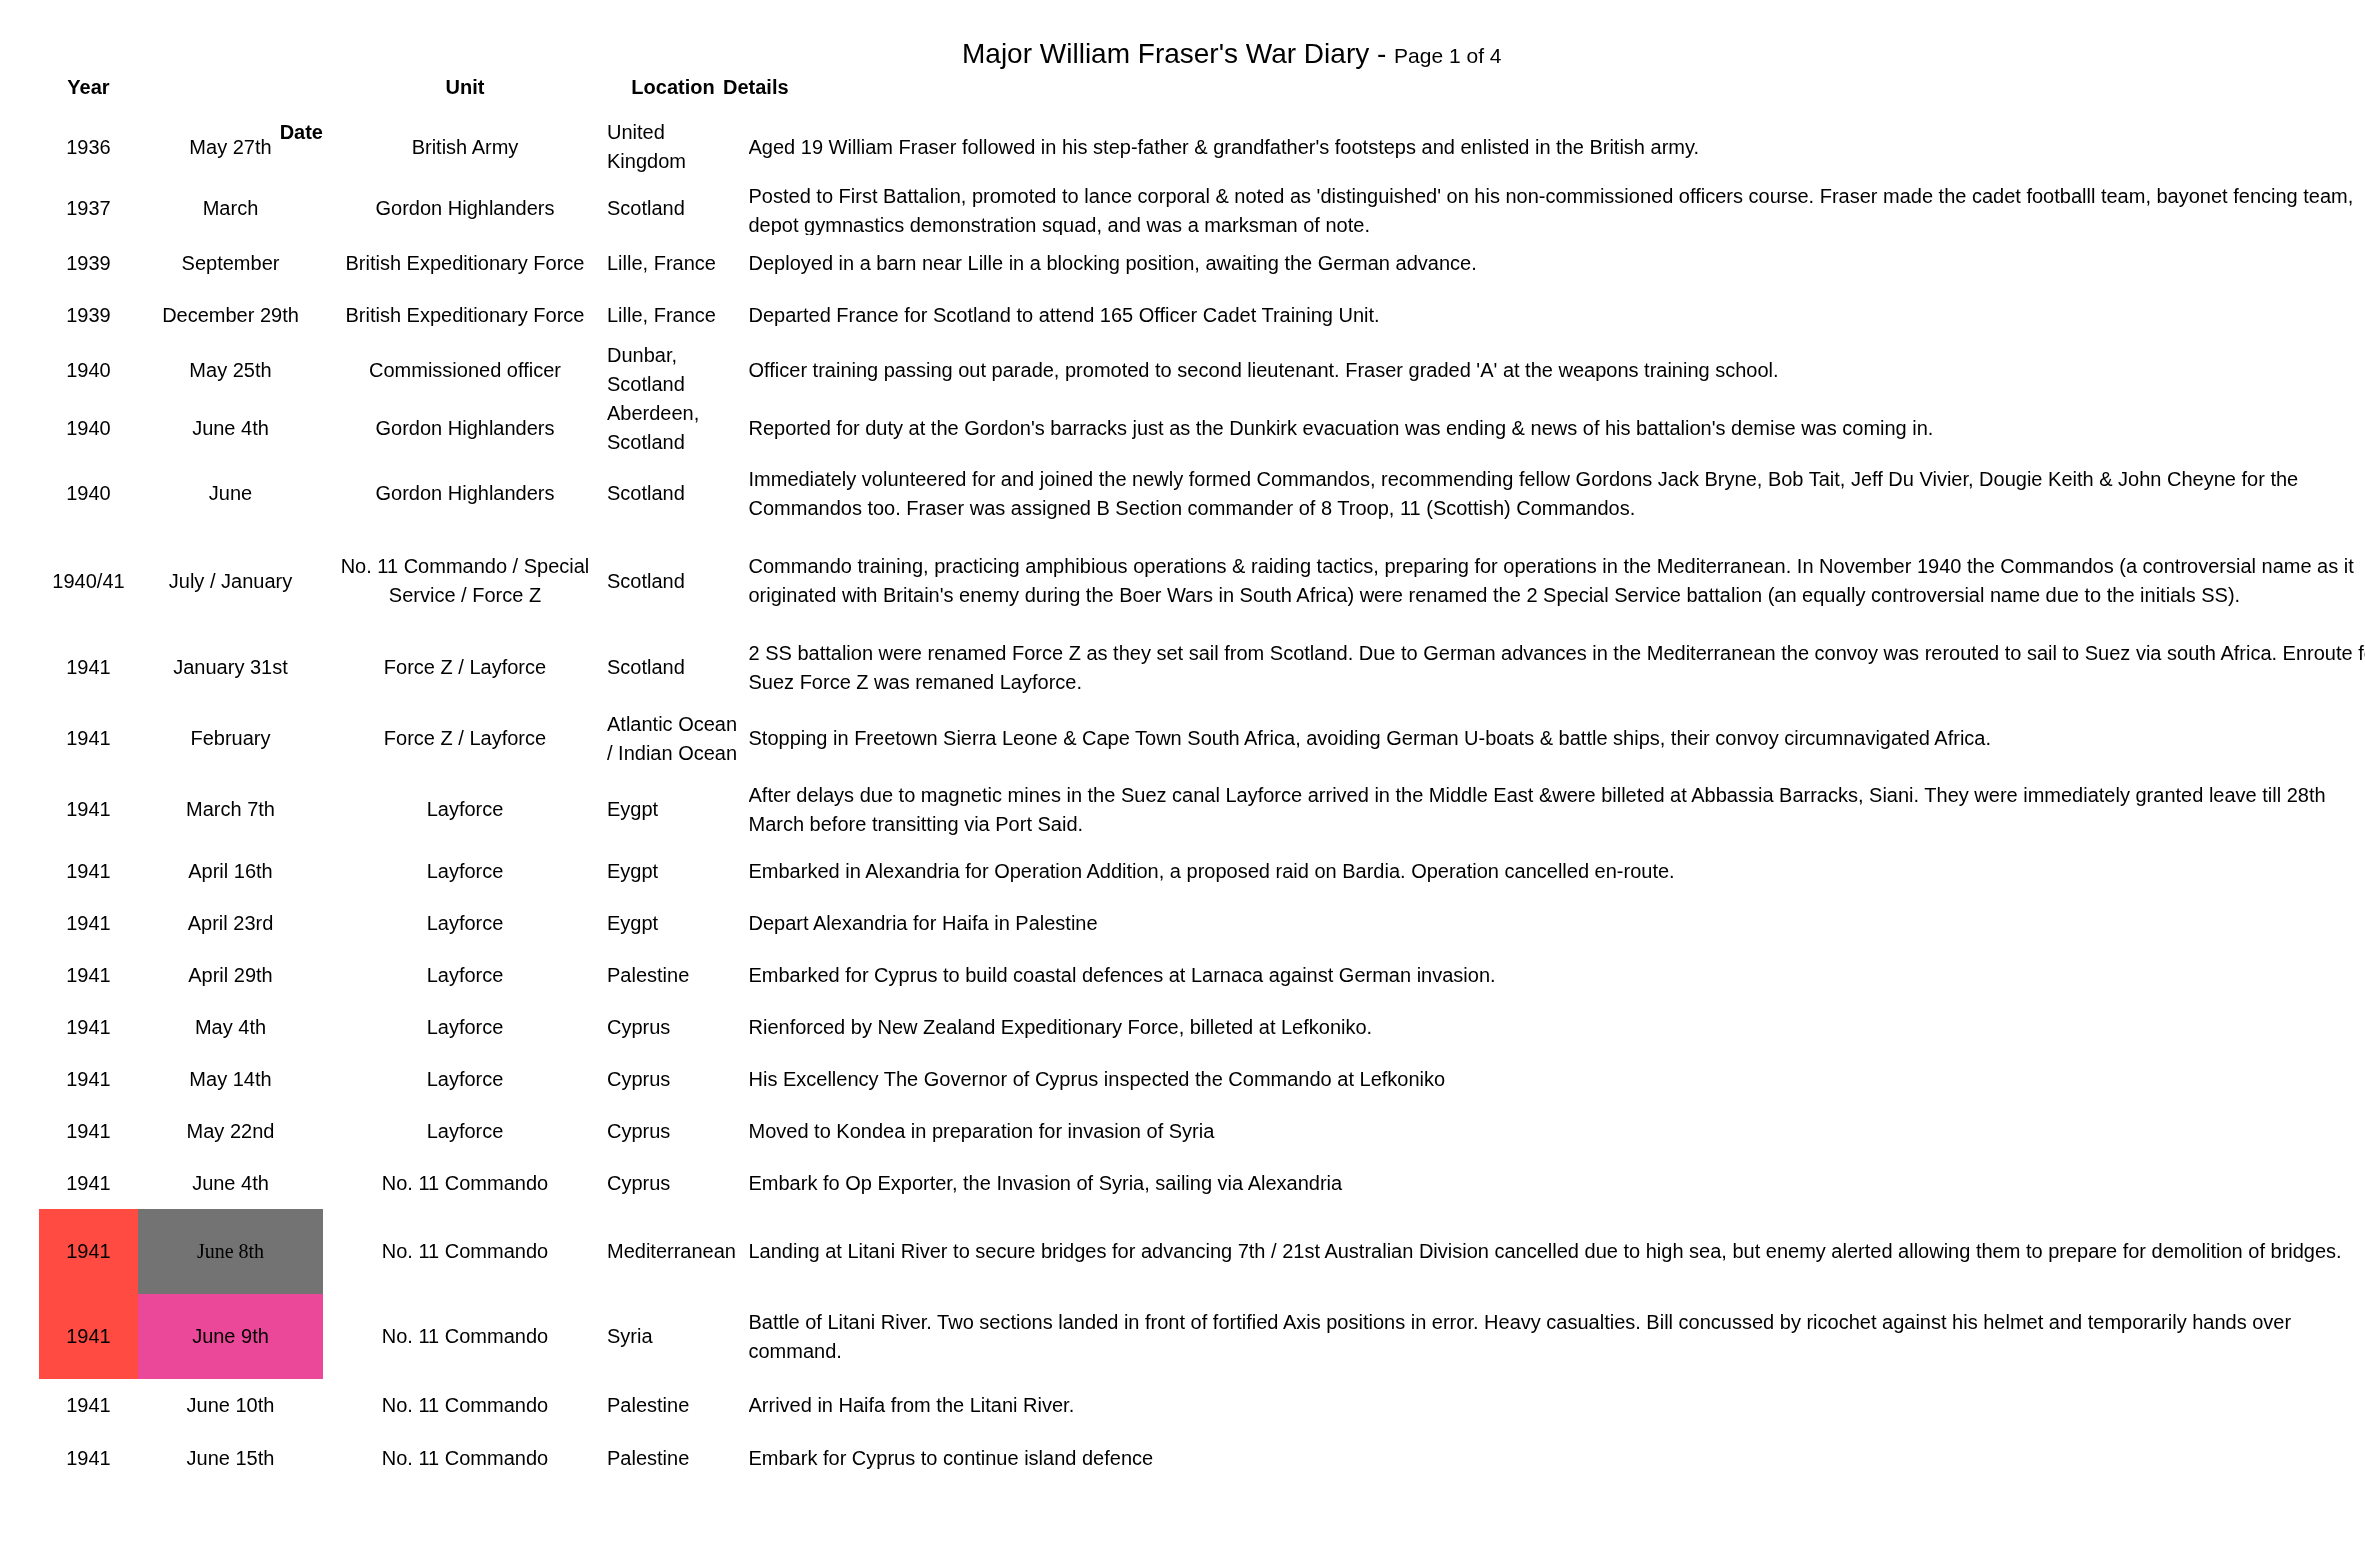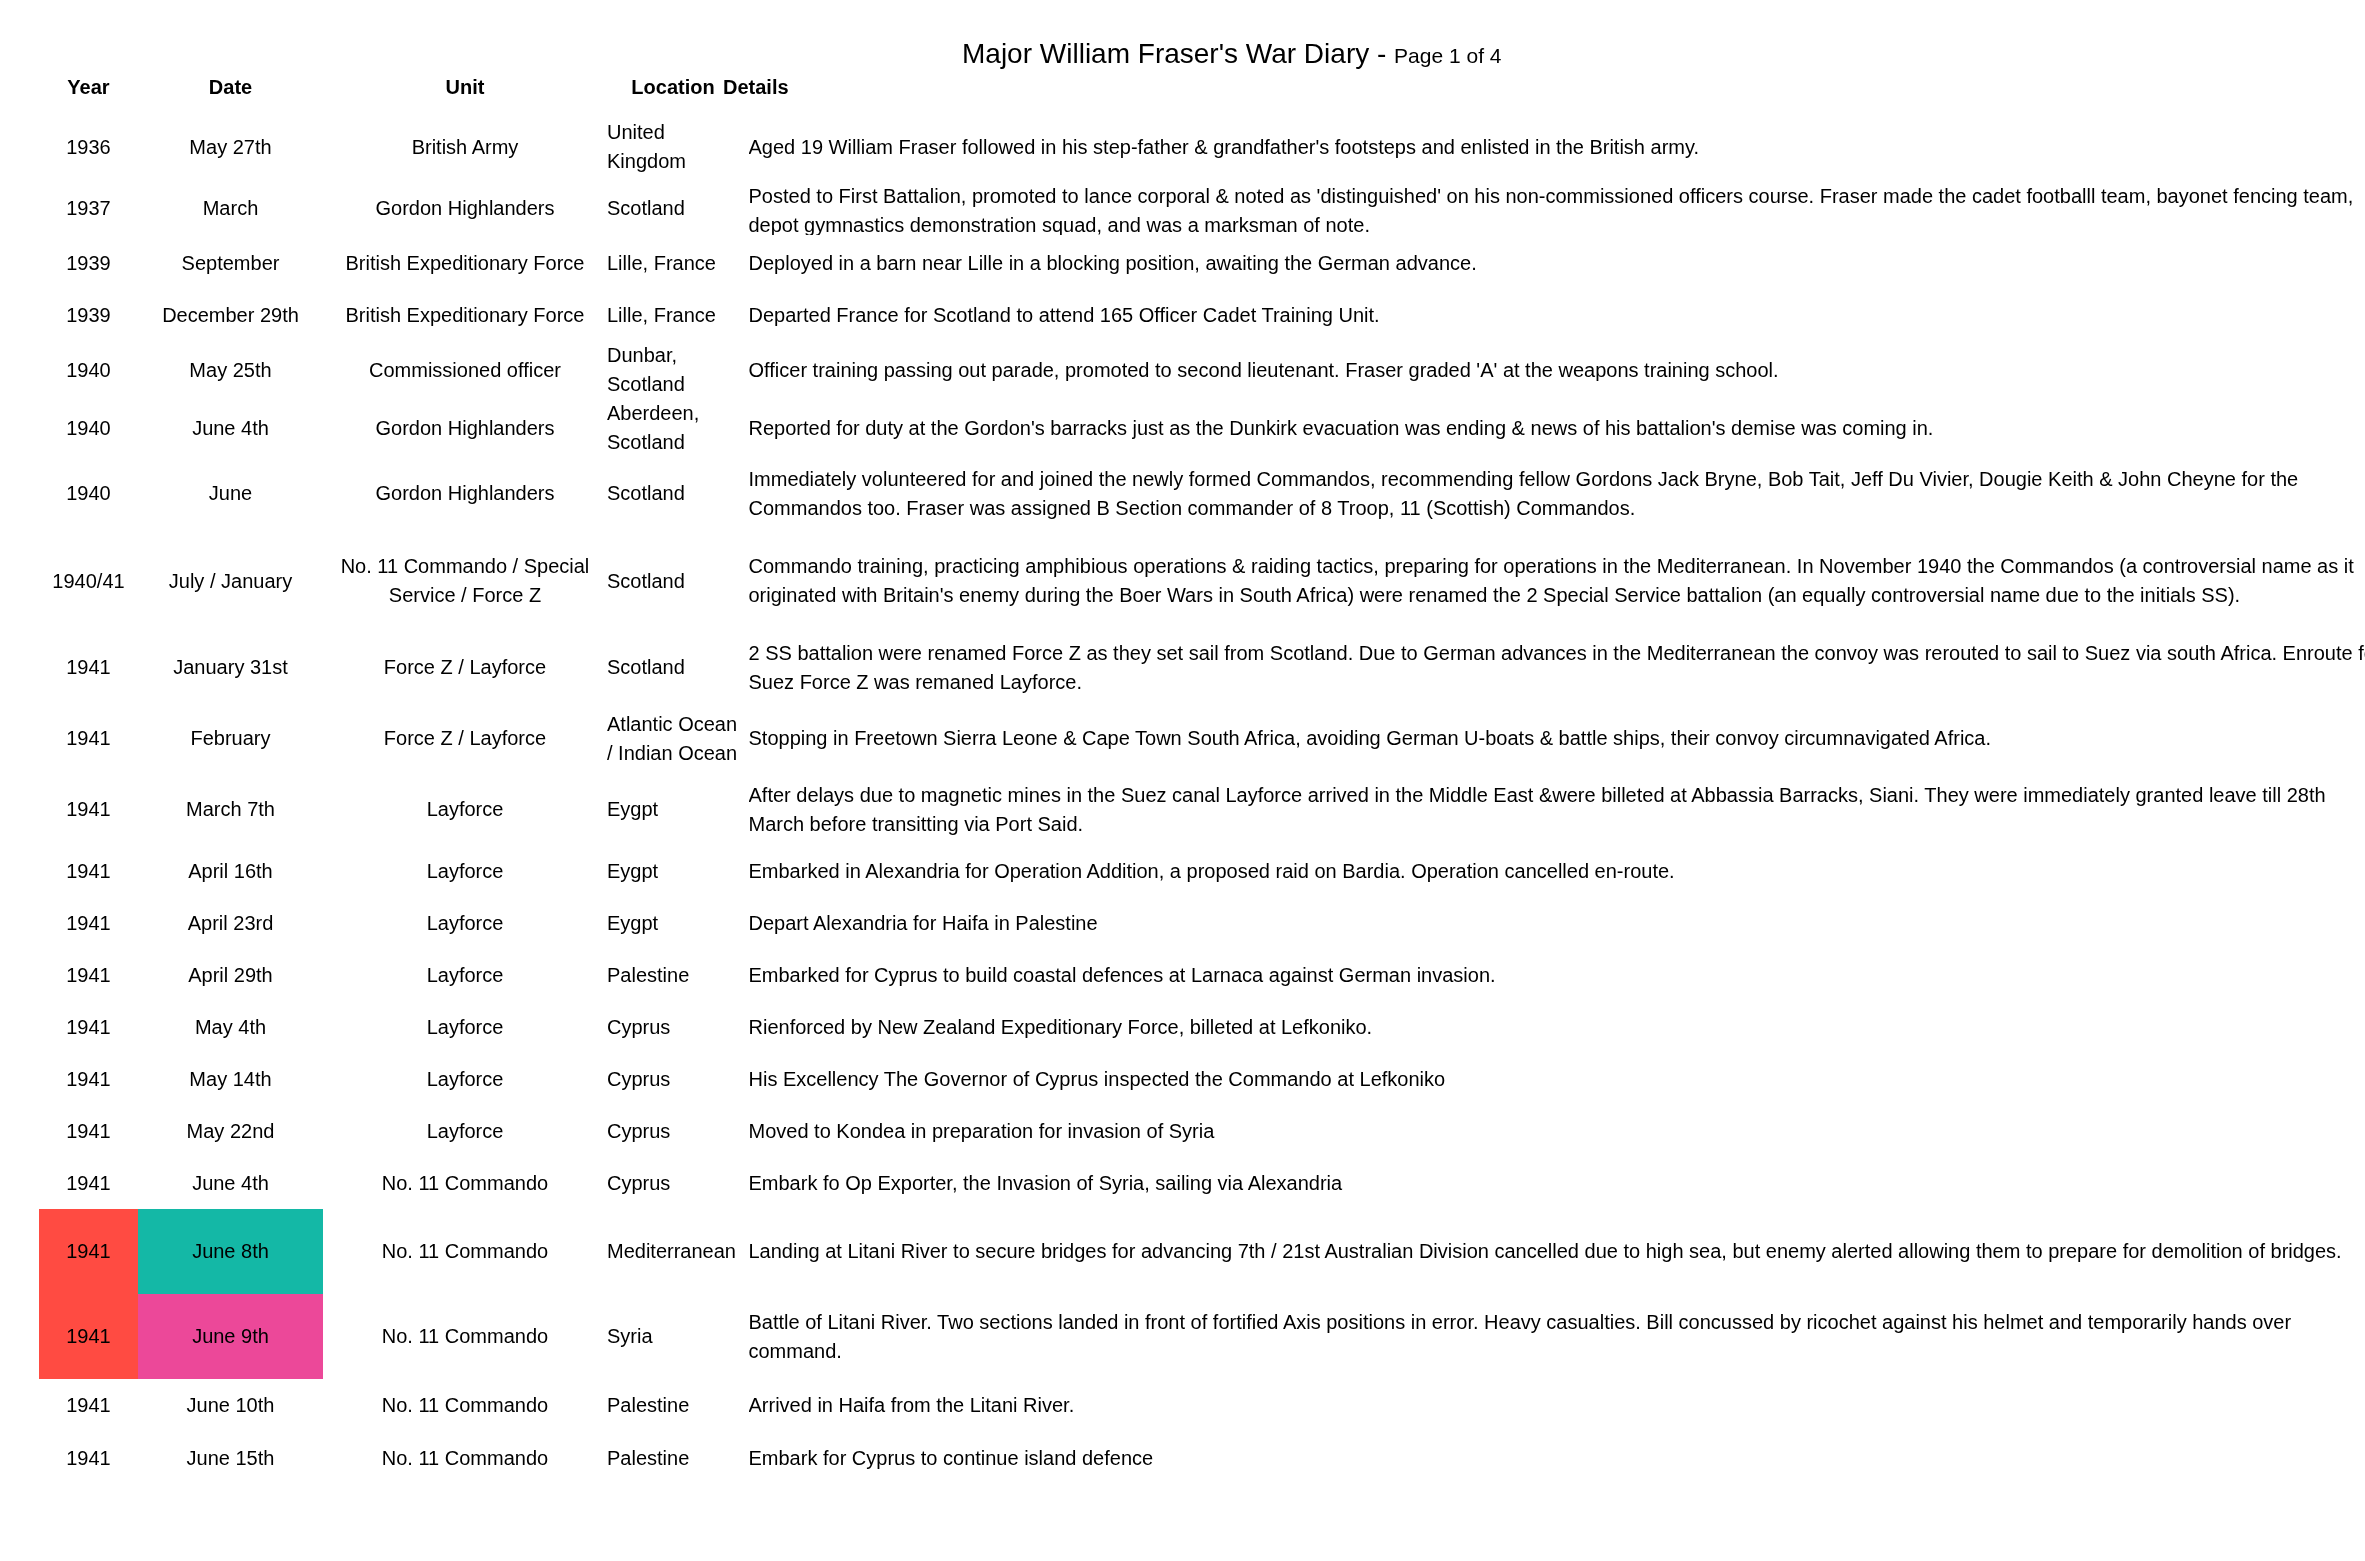--- a/index.html
+++ b/index.html
@@ -35,21 +35,21 @@
   .clip { overflow: hidden; }
 </style>
 </head>
 <body>
 
 <div class="title">
   <span>Major William Fraser's War Diary - </span><span class="sub">Page 1 of 4</span>
 </div>
 
 <div class="hdr" style="left:39px;width:99px;text-align:center;">Year</div>
-<div class="hdr" style="left:138px;width:185px;text-align:center;">Date</div>
+<div class="hdr" style="left:138px;width:185px;text-align:right;margin-top:45px;">Date</div>
 <div class="hdr" style="left:323px;width:284px;text-align:center;">Unit</div>
 <div class="hdr" style="left:607px;width:132px;text-align:center;">Location</div>
 <div class="hdr" style="left:723px;">Details</div>
 
 <table class="diary">
   <tbody id="rows">
       <tr style="height: 66px;">
         <td class="c-year">
           <div class="clip">1936</div>
         </td>
@@ -352,21 +352,21 @@
           <div class="clip">Cyprus</div>
         </td>
         <td class="c-det">
           <div class="clip">Embark fo Op Exporter, the Invasion of Syria, sailing via Alexandria</div>
         </td>
       </tr>
       <tr style="height: 85px;">
         <td class="c-year hl" style="background: rgb(255, 75, 66);">
           <div class="clip">1941</div>
         </td>
-        <td class="c-date hl" style="background: #14b8a6;">
+        <td class="c-date hl" style="background: #737373; font-family: Liberation Serif, serif;">
           <div class="clip">June 8th</div>
         </td>
         <td class="c-unit">
           <div class="clip">No. 11 Commando</div>
         </td>
         <td class="c-loc">
           <div class="clip">Mediterranean</div>
         </td>
         <td class="c-det">
           <div class="clip">Landing at Litani River to secure bridges for advancing 7th / 21st Australian Division cancelled due to high sea, but enemy alerted allowing them to prepare for demolition of bridges.</div>

